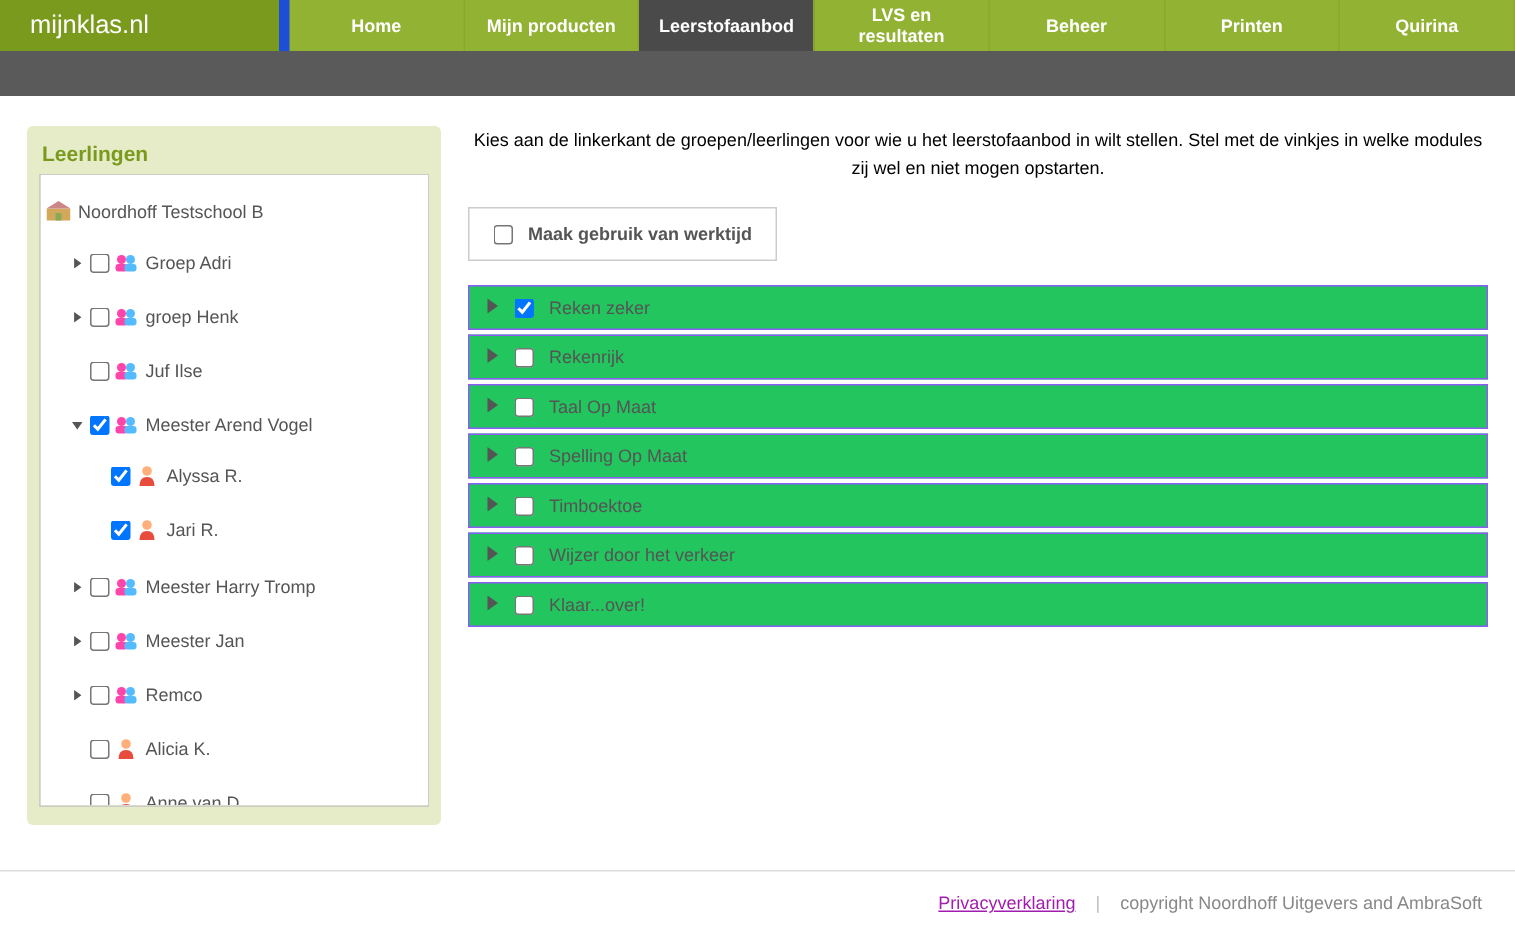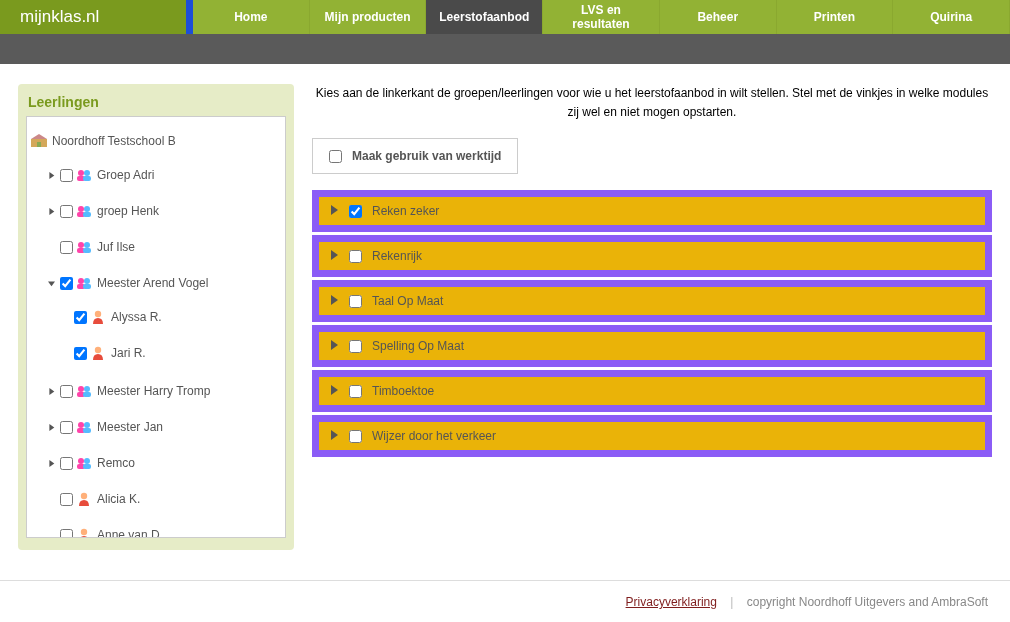--- a/index.html
+++ b/index.html
@@ -38,27 +38,27 @@
   .group-icon, .student-icon, .school-icon { width: 16px; height: 14px; display: inline-block; }
   .node-label { color: #555; padding-left: 2px; }
   
   
   .content { flex: 1; }
   .intro { color: #000000; line-height: 1.6; margin-bottom: 16px; text-align: center; }
   .werktijd-box { display: inline-flex; align-items: flex-end; gap: 10px; border: 1px solid #ccc; padding: 10px 16px; margin-bottom: 16px; cursor: pointer; }
   .werktijd-box .wlabel { font-weight: bold; color: #555; }
   
   .module-list { display: flex; flex-direction: column; gap: 3px; }
-  .module-row { display: flex; align-items: center; gap: 10px; background: #eab308; border: 7px solid #8b5cf6; padding: 7px 10px; }
+  .module-row { display: flex; align-items: center; gap: 10px; background: #22c55e; border: 1px solid #8b5cf6; padding: 7px 10px; }
   .module-arrow { width: 10px; cursor: pointer; }
   .module-label { color: #555; }
   
   
   .footer { border-top: 1px solid #ddd; padding: 14px 22px; text-align: right; color: #888; }
-  .footer a { color: #7f1d1d; text-decoration: underline; padding-left: 22px; }
+  .footer a { color: #a21caf; text-decoration: underline; padding-left: 22px; }
   .footer .fsep { margin: 0 10px; color: #bbb; }
   
   
   .tree-container::-webkit-scrollbar { width: 16px; }
   .tree-container::-webkit-scrollbar-track { background: #f0f0f0; }
   .tree-container::-webkit-scrollbar-thumb { background: #c8c8c8; border: 1px solid #aaa; }
 </style>
 </head>
 <body>
 
@@ -336,20 +336,27 @@
           <input type="checkbox" class="chk" style="">
           <span class="module-label">Timboektoe</span>
         </div>
         <div class="module-row">
           <span class="module-arrow"><svg viewBox="0 0 10 10">
               <polygon points="2,0 9,5 2,10" fill="#555"></polygon>
             </svg></span>
           <input type="checkbox" class="chk" style="">
           <span class="module-label">Wijzer door het verkeer</span>
         </div>
+        <div class="module-row">
+          <span class="module-arrow"><svg viewBox="0 0 10 10">
+              <polygon points="2,0 9,5 2,10" fill="#555"></polygon>
+            </svg></span>
+          <input type="checkbox" class="chk" style="">
+          <span class="module-label">Klaar...over!</span>
+        </div>
       </div>
   </div>
 </div>
 
 <div class="footer">
   <a href="#">Privacyverklaring</a>
   <span class="fsep">|</span>
   <span>copyright Noordhoff Uitgevers and AmbraSoft</span>
 </div>
 

